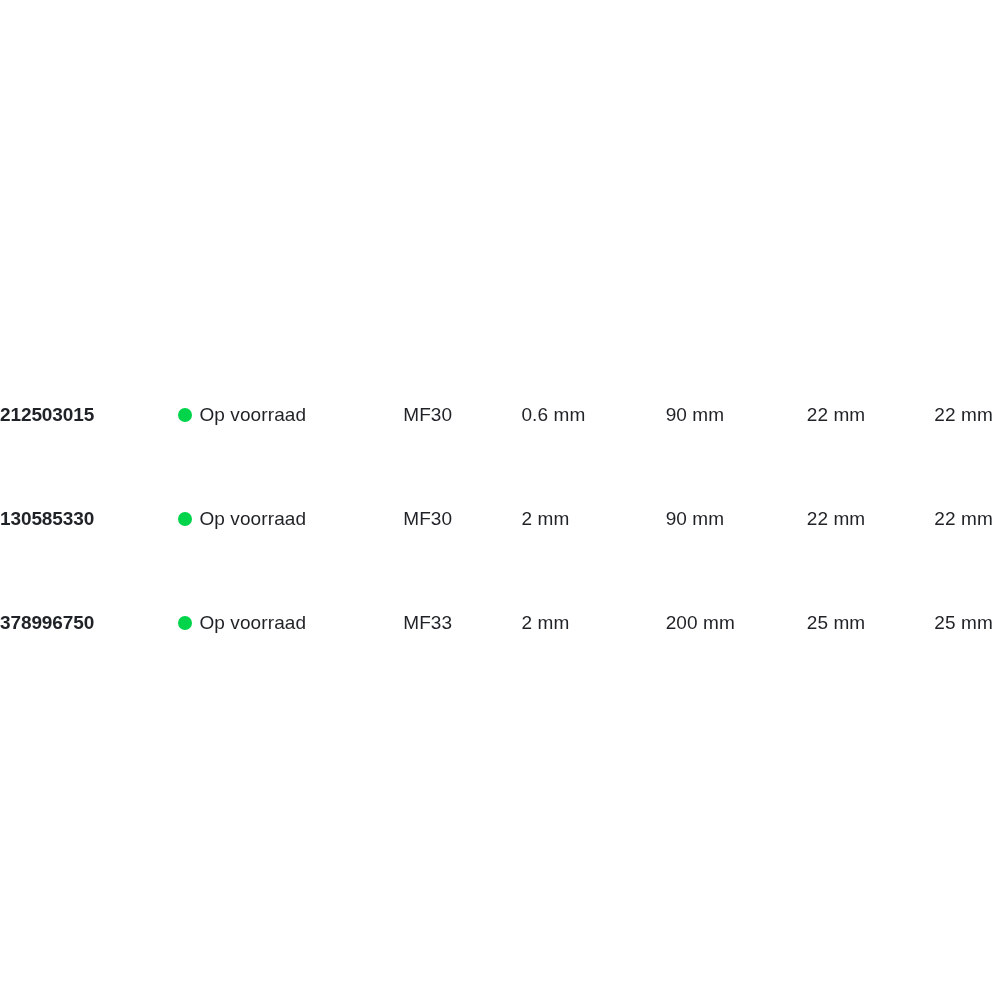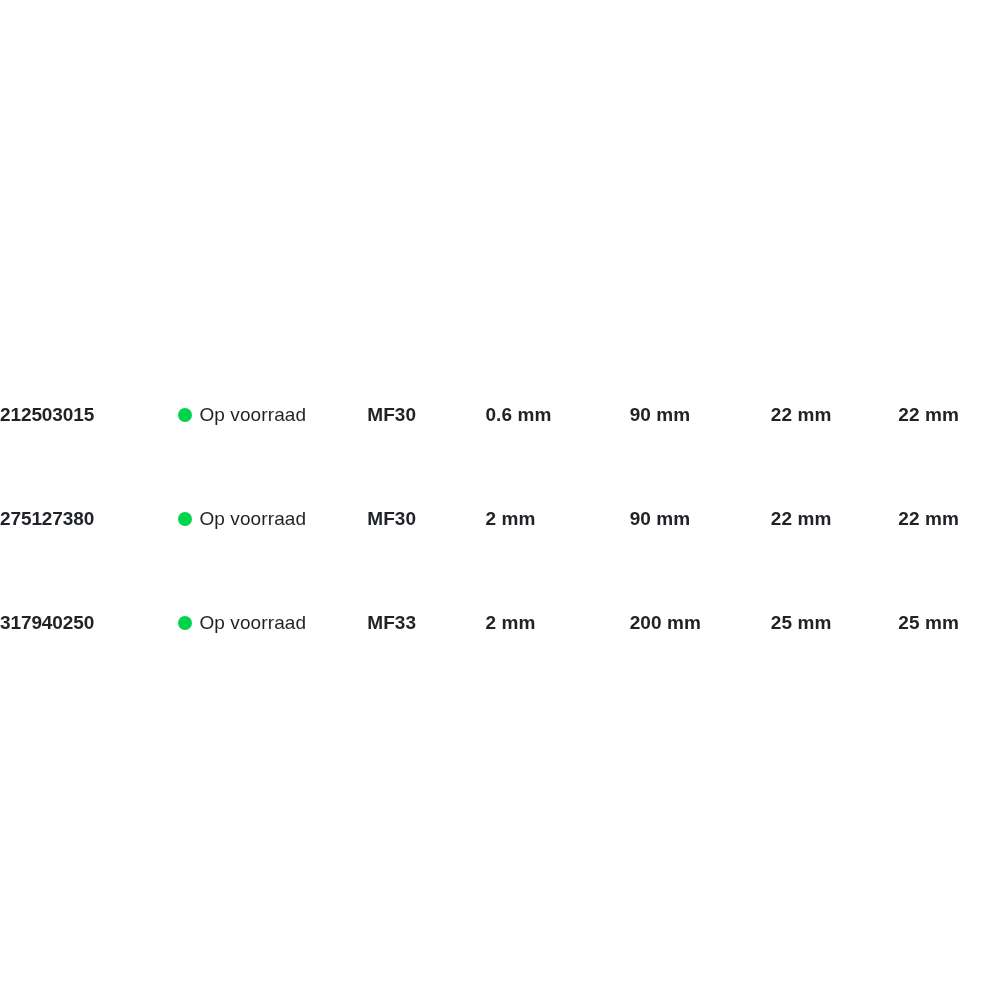--- a/index.html
+++ b/index.html
@@ -77,21 +77,22 @@
     display: inline-block;
   }
 
   .status-label {
     font-weight: 400;
     font-size: 19px;
     color: #1f2226;
   }
 
   .measure, .type-code {
-    font-weight: 700;
+    font-weight: 400;
+    margin-left: 36px;
   }
 </style>
 </head>
 <body style="background: rgb(255, 255, 255);">
 
 <div class="sheet">
 
   <table class="variant-table">
     <tbody>
 
@@ -117,21 +118,21 @@
         <td class="col-width">
           <span class="measure">22 mm</span>
         </td>
         <td class="col-height">
           <span class="measure">22 mm</span>
         </td>
       </tr>
 
       <tr>
         <td class="col-sku">
-          <span class="sku">275127380</span>
+          <span class="sku">130585330</span>
         </td>
         <td class="col-status">
           <div class="status-cell">
             <span class="status-dot" style="background:#00d44a"></span>
             <span class="status-label">Op voorraad</span>
           </div>
         </td>
         <td class="col-type">
           <span class="type-code">MF30</span>
         </td>
@@ -144,21 +145,21 @@
         <td class="col-width">
           <span class="measure">22 mm</span>
         </td>
         <td class="col-height">
           <span class="measure">22 mm</span>
         </td>
       </tr>
 
       <tr>
         <td class="col-sku">
-          <span class="sku">317940250</span>
+          <span class="sku">378996750</span>
         </td>
         <td class="col-status">
           <div class="status-cell">
             <span class="status-dot" style="background:#00d44a"></span>
             <span class="status-label">Op voorraad</span>
           </div>
         </td>
         <td class="col-type">
           <span class="type-code">MF33</span>
         </td>

